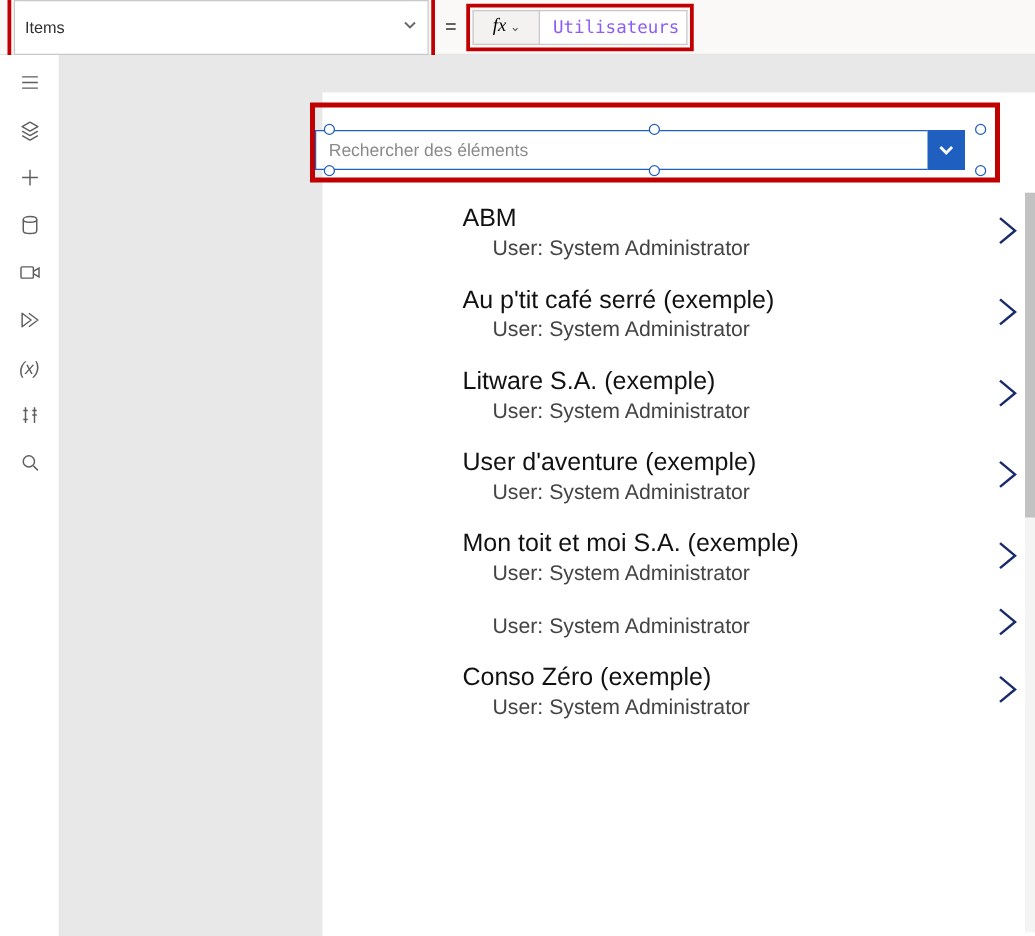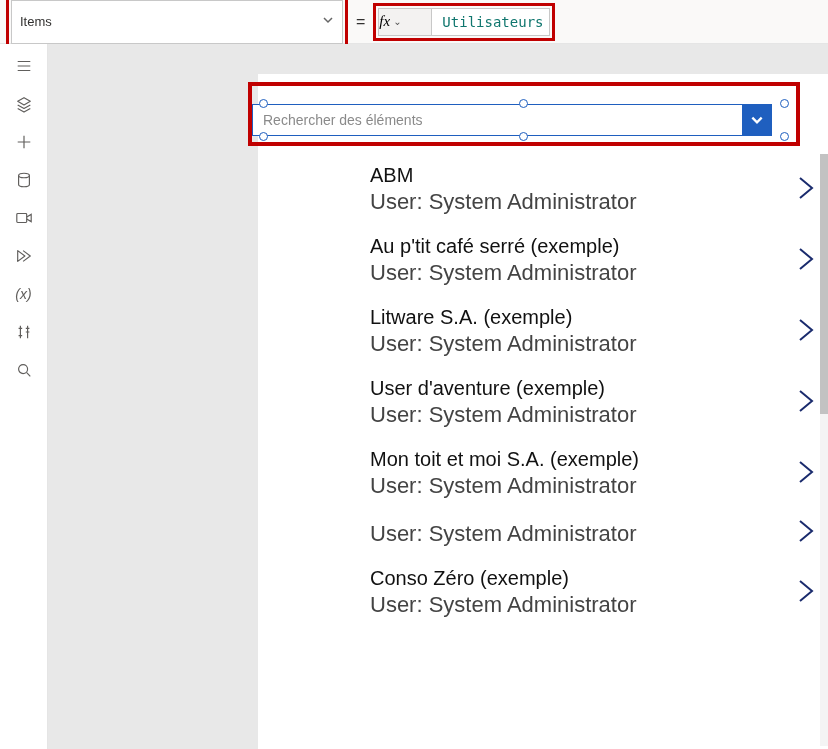--- a/index.html
+++ b/index.html
@@ -48,34 +48,35 @@
     display: flex;
     align-items: center;
   }
   .fx-btn {
     height: 28px;
     width: 54px;
     background: #f3f2f1;
     border: 1px solid #c8c8c8;
     display: flex;
     align-items: center;
+    justify-content: center;
     font-style: italic;
     font-family: "Cambria Math", serif;
     font-size: 15px;
     gap: 3px;
     cursor: pointer;
   }
   .fx-btn .chev { font-style: normal; font-size: 10px; color:#555; }
   .formula-input {
     height: 28px;
     width: 118px;
     border: 1px solid #c8c8c8;
     border-left: none;
     background: #fff;
-    color: #0f766e;
+    color: #8b5cf6;
     font-family: Consolas, monospace;
     font-size: 14px;
     padding: 0 10px;
     display: flex;
     align-items: center;
   }
 
   .main-area {
     display: flex;
     height: calc(100% - 44px);
@@ -188,23 +189,24 @@
   .item {
     padding: 10px 40px 10px 0;
     position:relative;
   }
   .item .title {
     font-weight:400;
     font-size:20px;
     color:#111;
   }
   .item .sub {
-    font-size:22px;
+    font-size:17px;
     color:#444;
     margin-top:2px;
+    margin-left:24px;
   }
   .item .arrow {
     position:absolute;
     right:14px;
     top:50%;
     transform:translateY(-50%);
     color:#1a2b6d;
     cursor:pointer;
   }
   .item .arrow svg{width:20px;height:28px;stroke:#1a2b6d;fill:none;stroke-width:2;}

